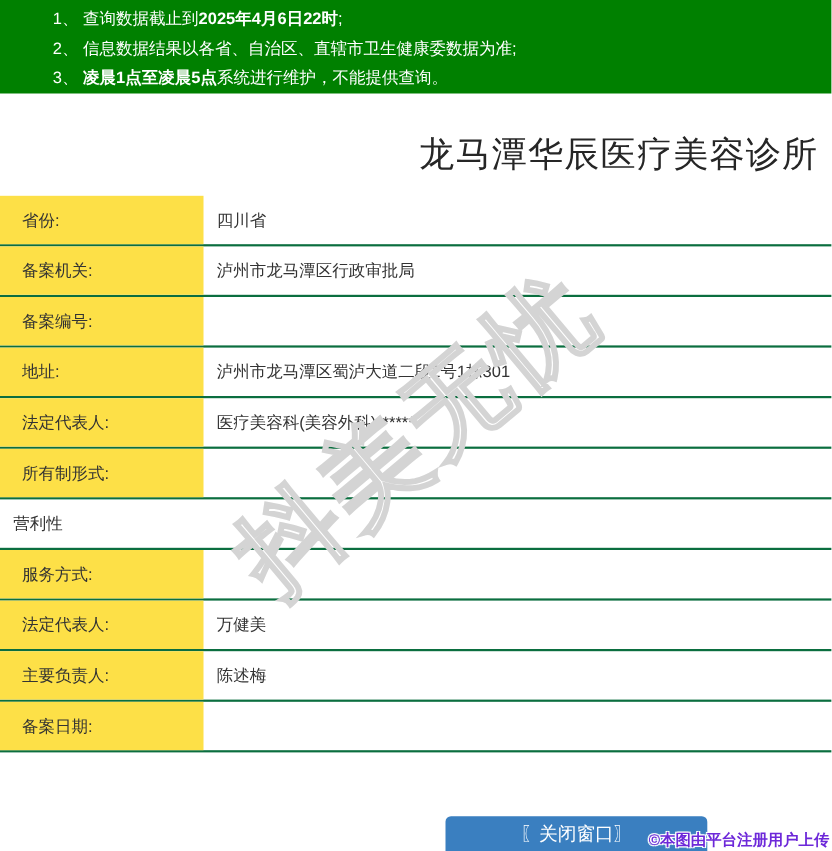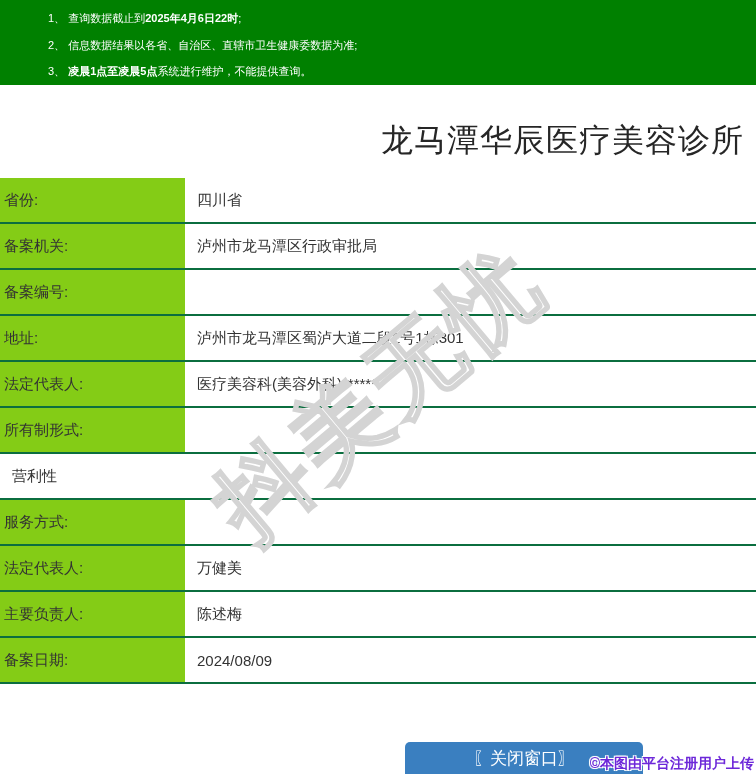--- a/index.html
+++ b/index.html
@@ -10,21 +10,21 @@
     font-family:"Liberation Sans","DejaVu Sans",sans-serif;
     color:#333333;
   }
 
   
   .notice {
     width:756px; height:85px;
     background:#008000;
     color:#ffffff;
     padding:5px 10px 0 48px;
-    font-size:11px;
+    font-size:15px;
     line-height:26.5px;
   }
   .notice-line { white-space:nowrap; }
   .notice-line b { font-weight:bold; }
 
   
   .title {
     position:absolute;
     top:119px; left:340px;
     font-size:32px;
@@ -43,24 +43,24 @@
   }
   .row {
     display:flex;
     height:46px;
     border-bottom:2px solid #0b6e3f;
     font-size:15px;
     align-items:stretch;
   }
   .row .label {
     width:185px;
-    background:#84cc16;
+    background:#fde047;
     display:flex;
     align-items:center;
-    padding-left:4px;
+    padding-left:20px;
     color:#333333;
   }
   .row .value {
     flex:1;
     display:flex;
     align-items:center;
     padding-left:12px;
     color:#333333;
   }
 
@@ -153,21 +153,20 @@
   <div class="row">
     <div class="label">法定代表人:</div>
     <div class="value">万健美</div>
   </div>
   <div class="row">
     <div class="label">主要负责人:</div>
     <div class="value">陈述梅</div>
   </div>
   <div class="row">
     <div class="label">备案日期:</div>
-    <div class="value">2024/08/09</div>
   </div>
 </div>
 
 <div class="watermark">抖美无忧</div>
 
 <button class="close-btn">〖关闭窗口〗</button>
 
 <div class="stamp">©本图由平台注册用户上传</div>
 
 </body></html>

